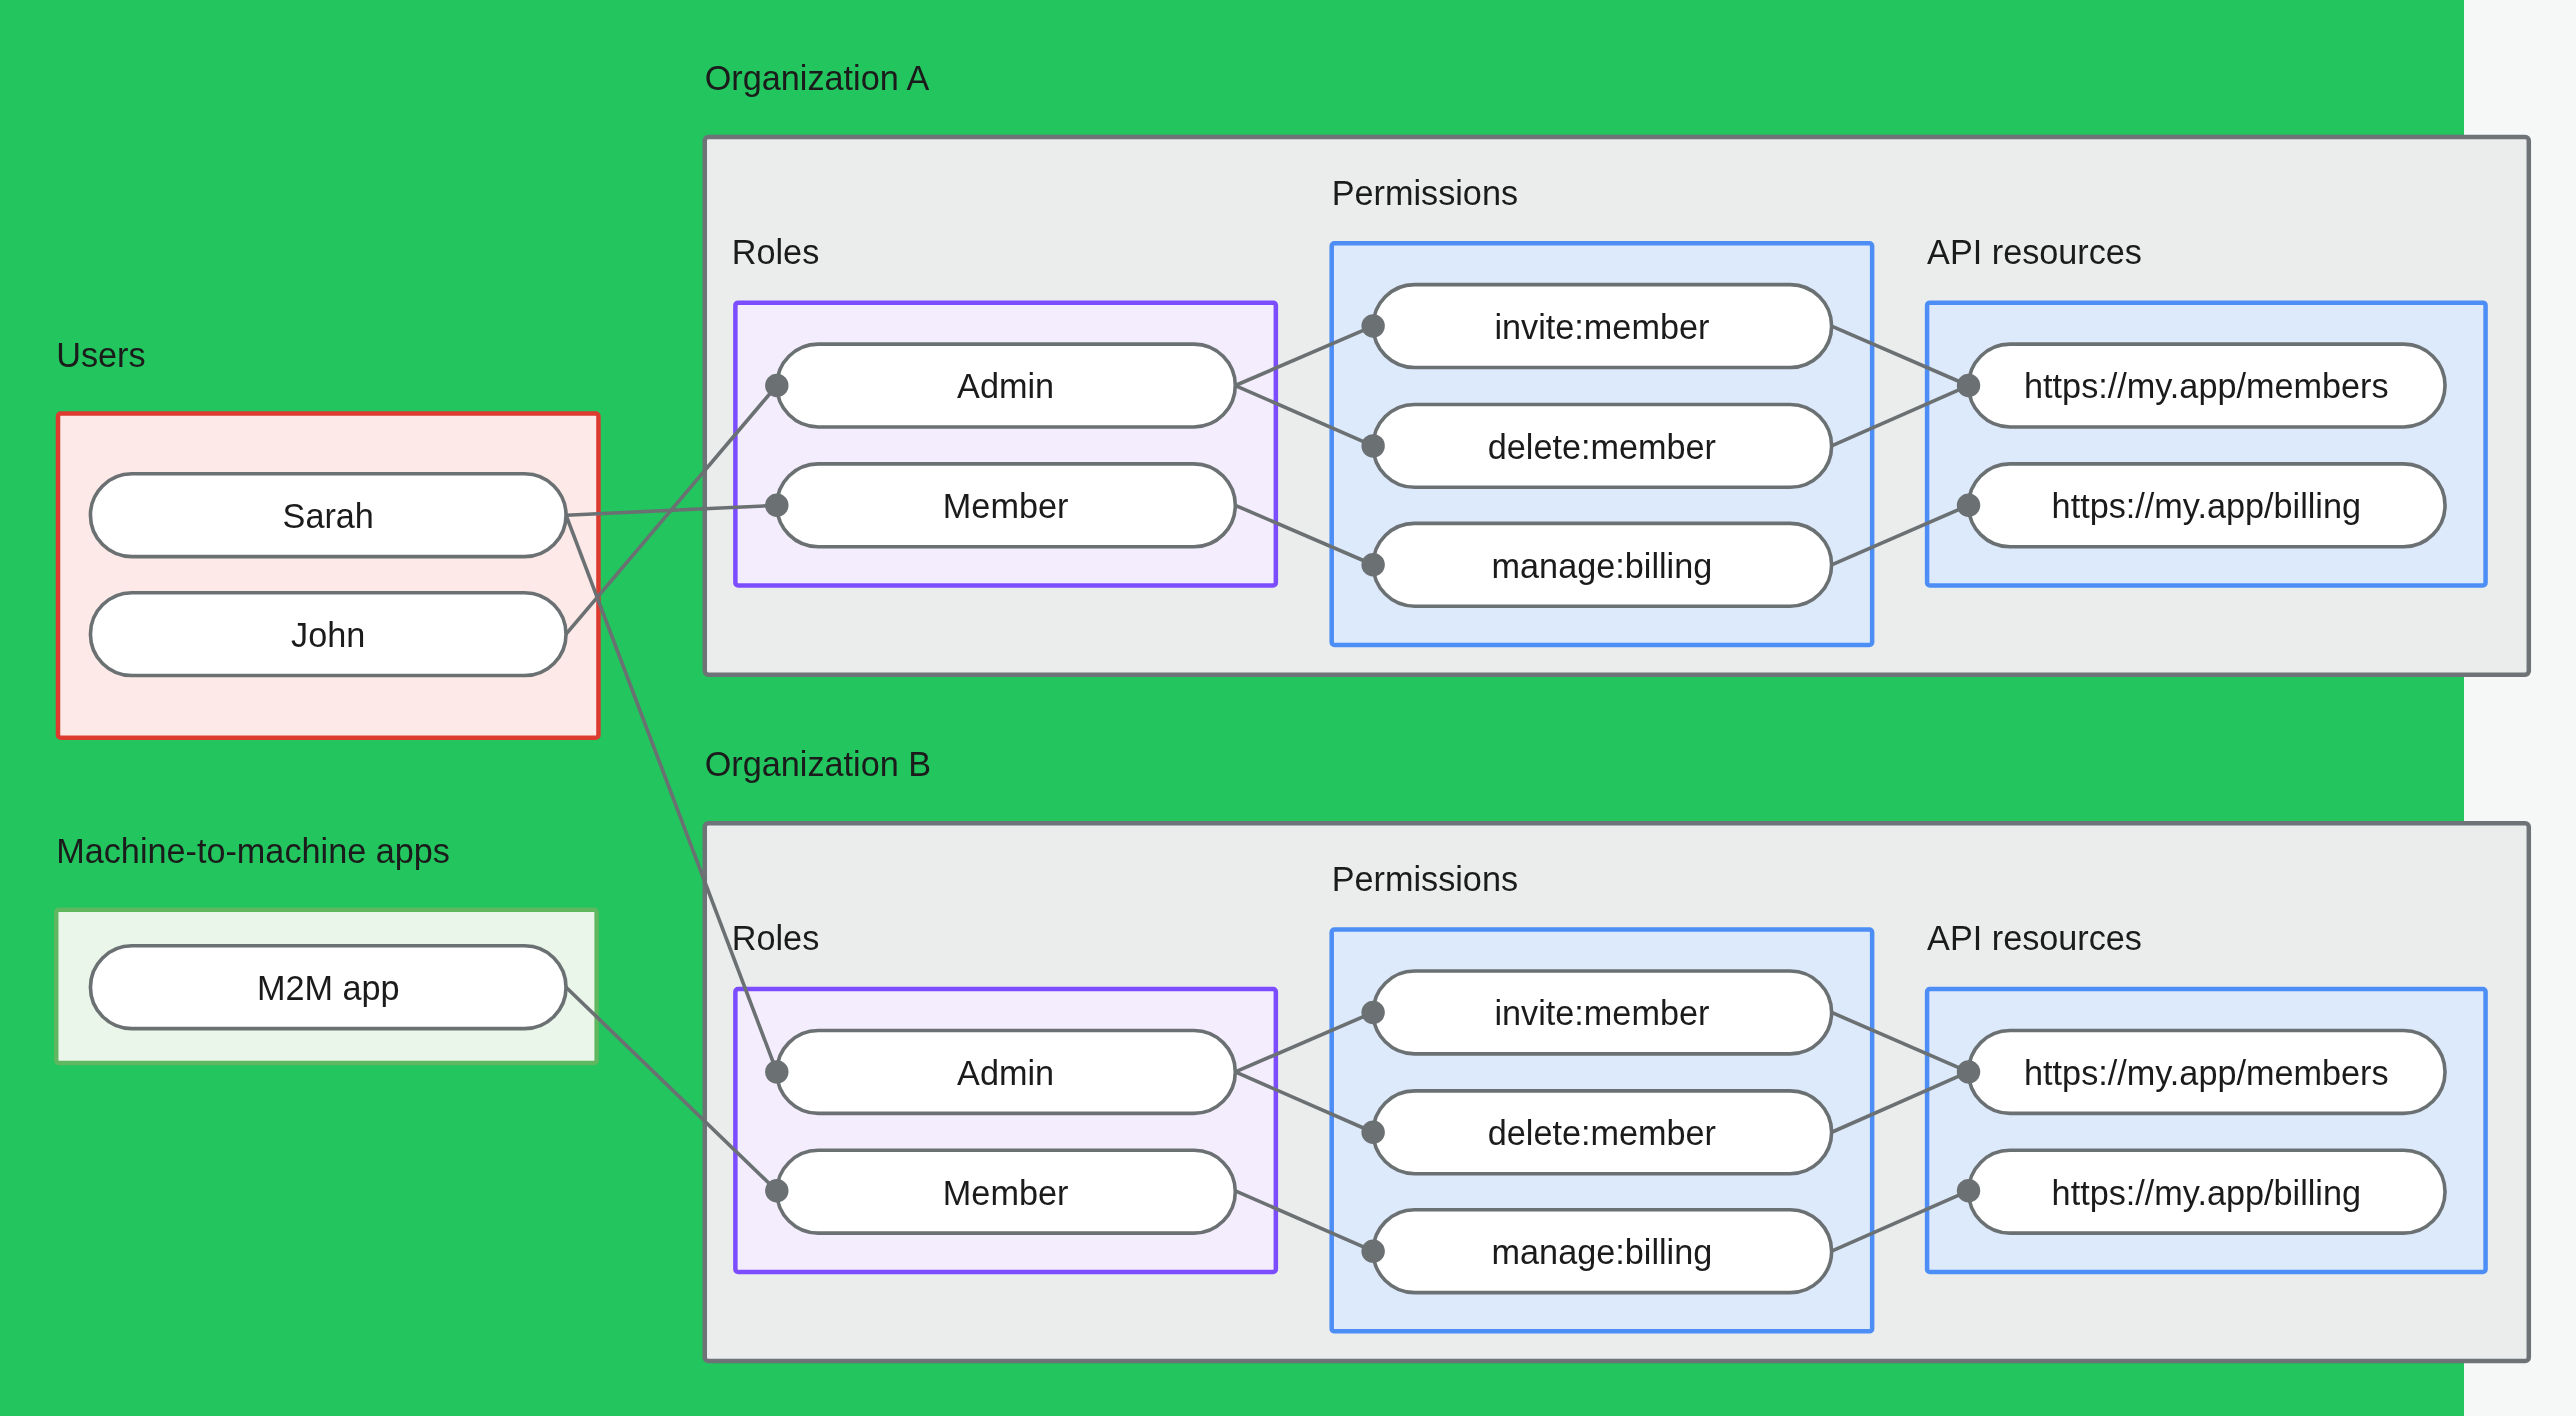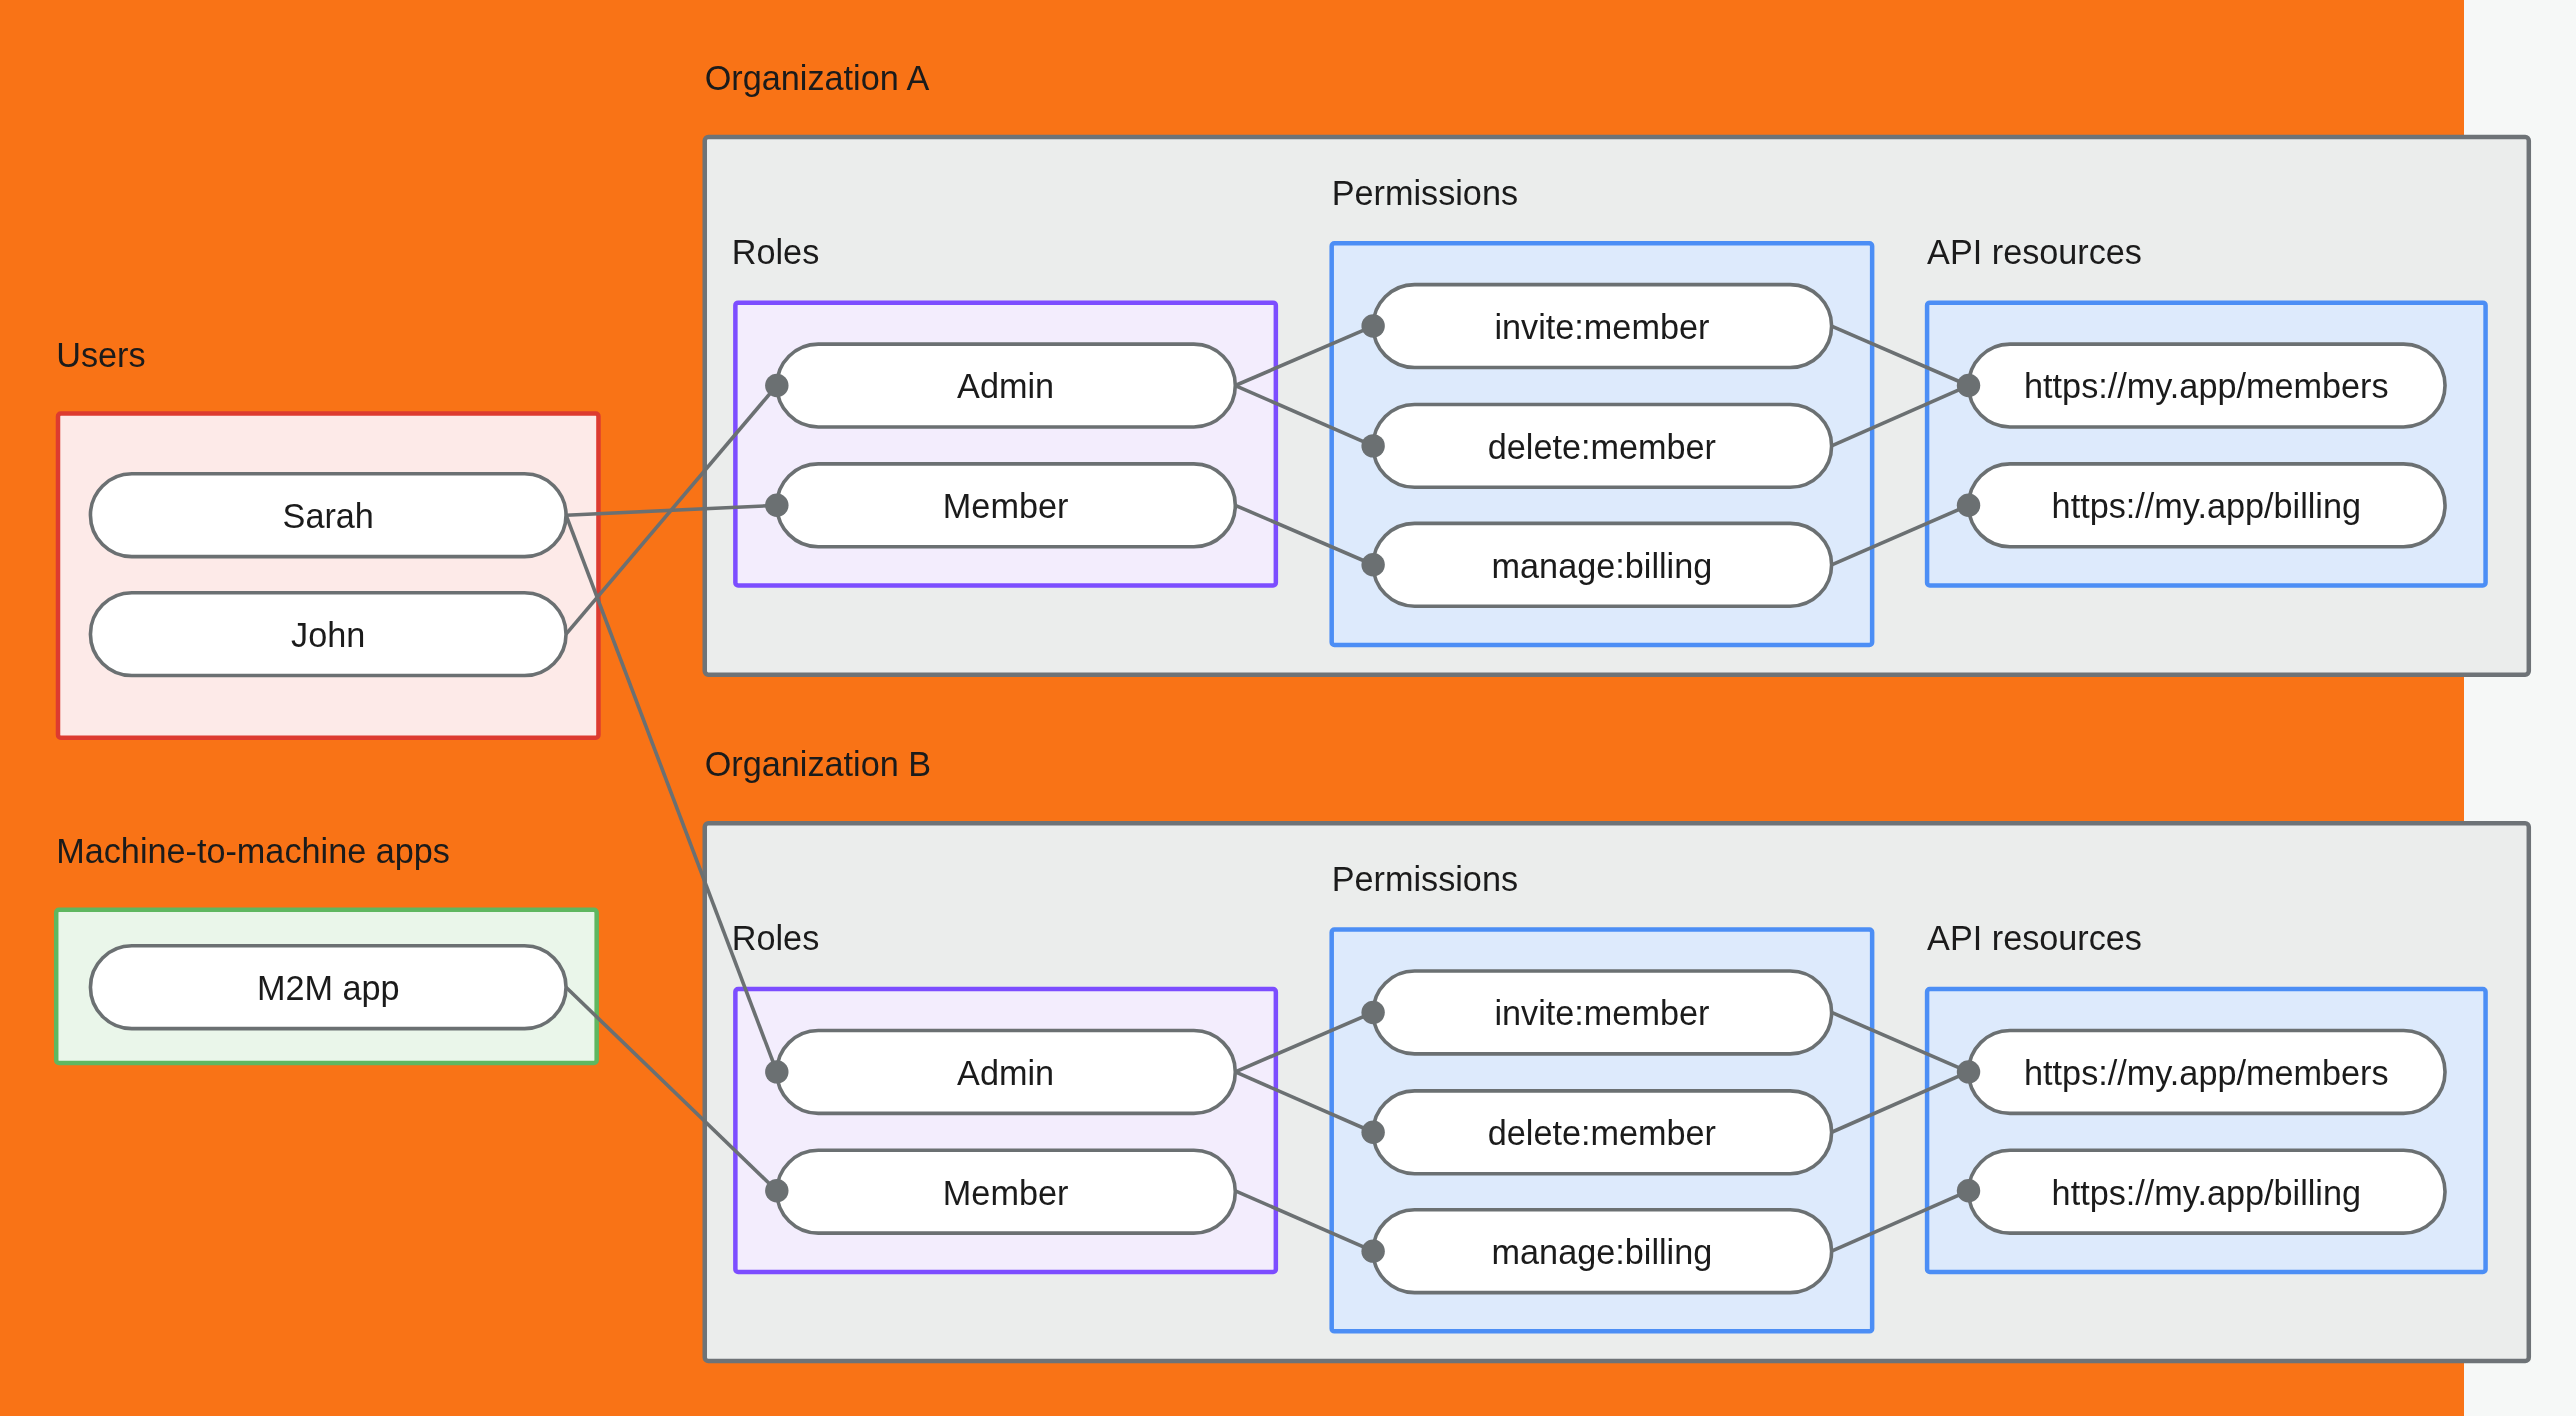--- a/index.html
+++ b/index.html
@@ -10,21 +10,21 @@
   body {
     width: 2576px;
     height: 1416px;
     font-family: "Liberation Sans", sans-serif;
     overflow: hidden;
   }
   #diagram-root {
     position: relative;
     width: 2464px;
     height: 1416px;
-    background: #f97316;
+    background: #22c55e;
   }
   svg#diagram-svg {
     position: absolute;
     top: 0;
     left: 0;
     width: 2576px;
     height: 1416px;
     display: block;
   }
   .group-label {

